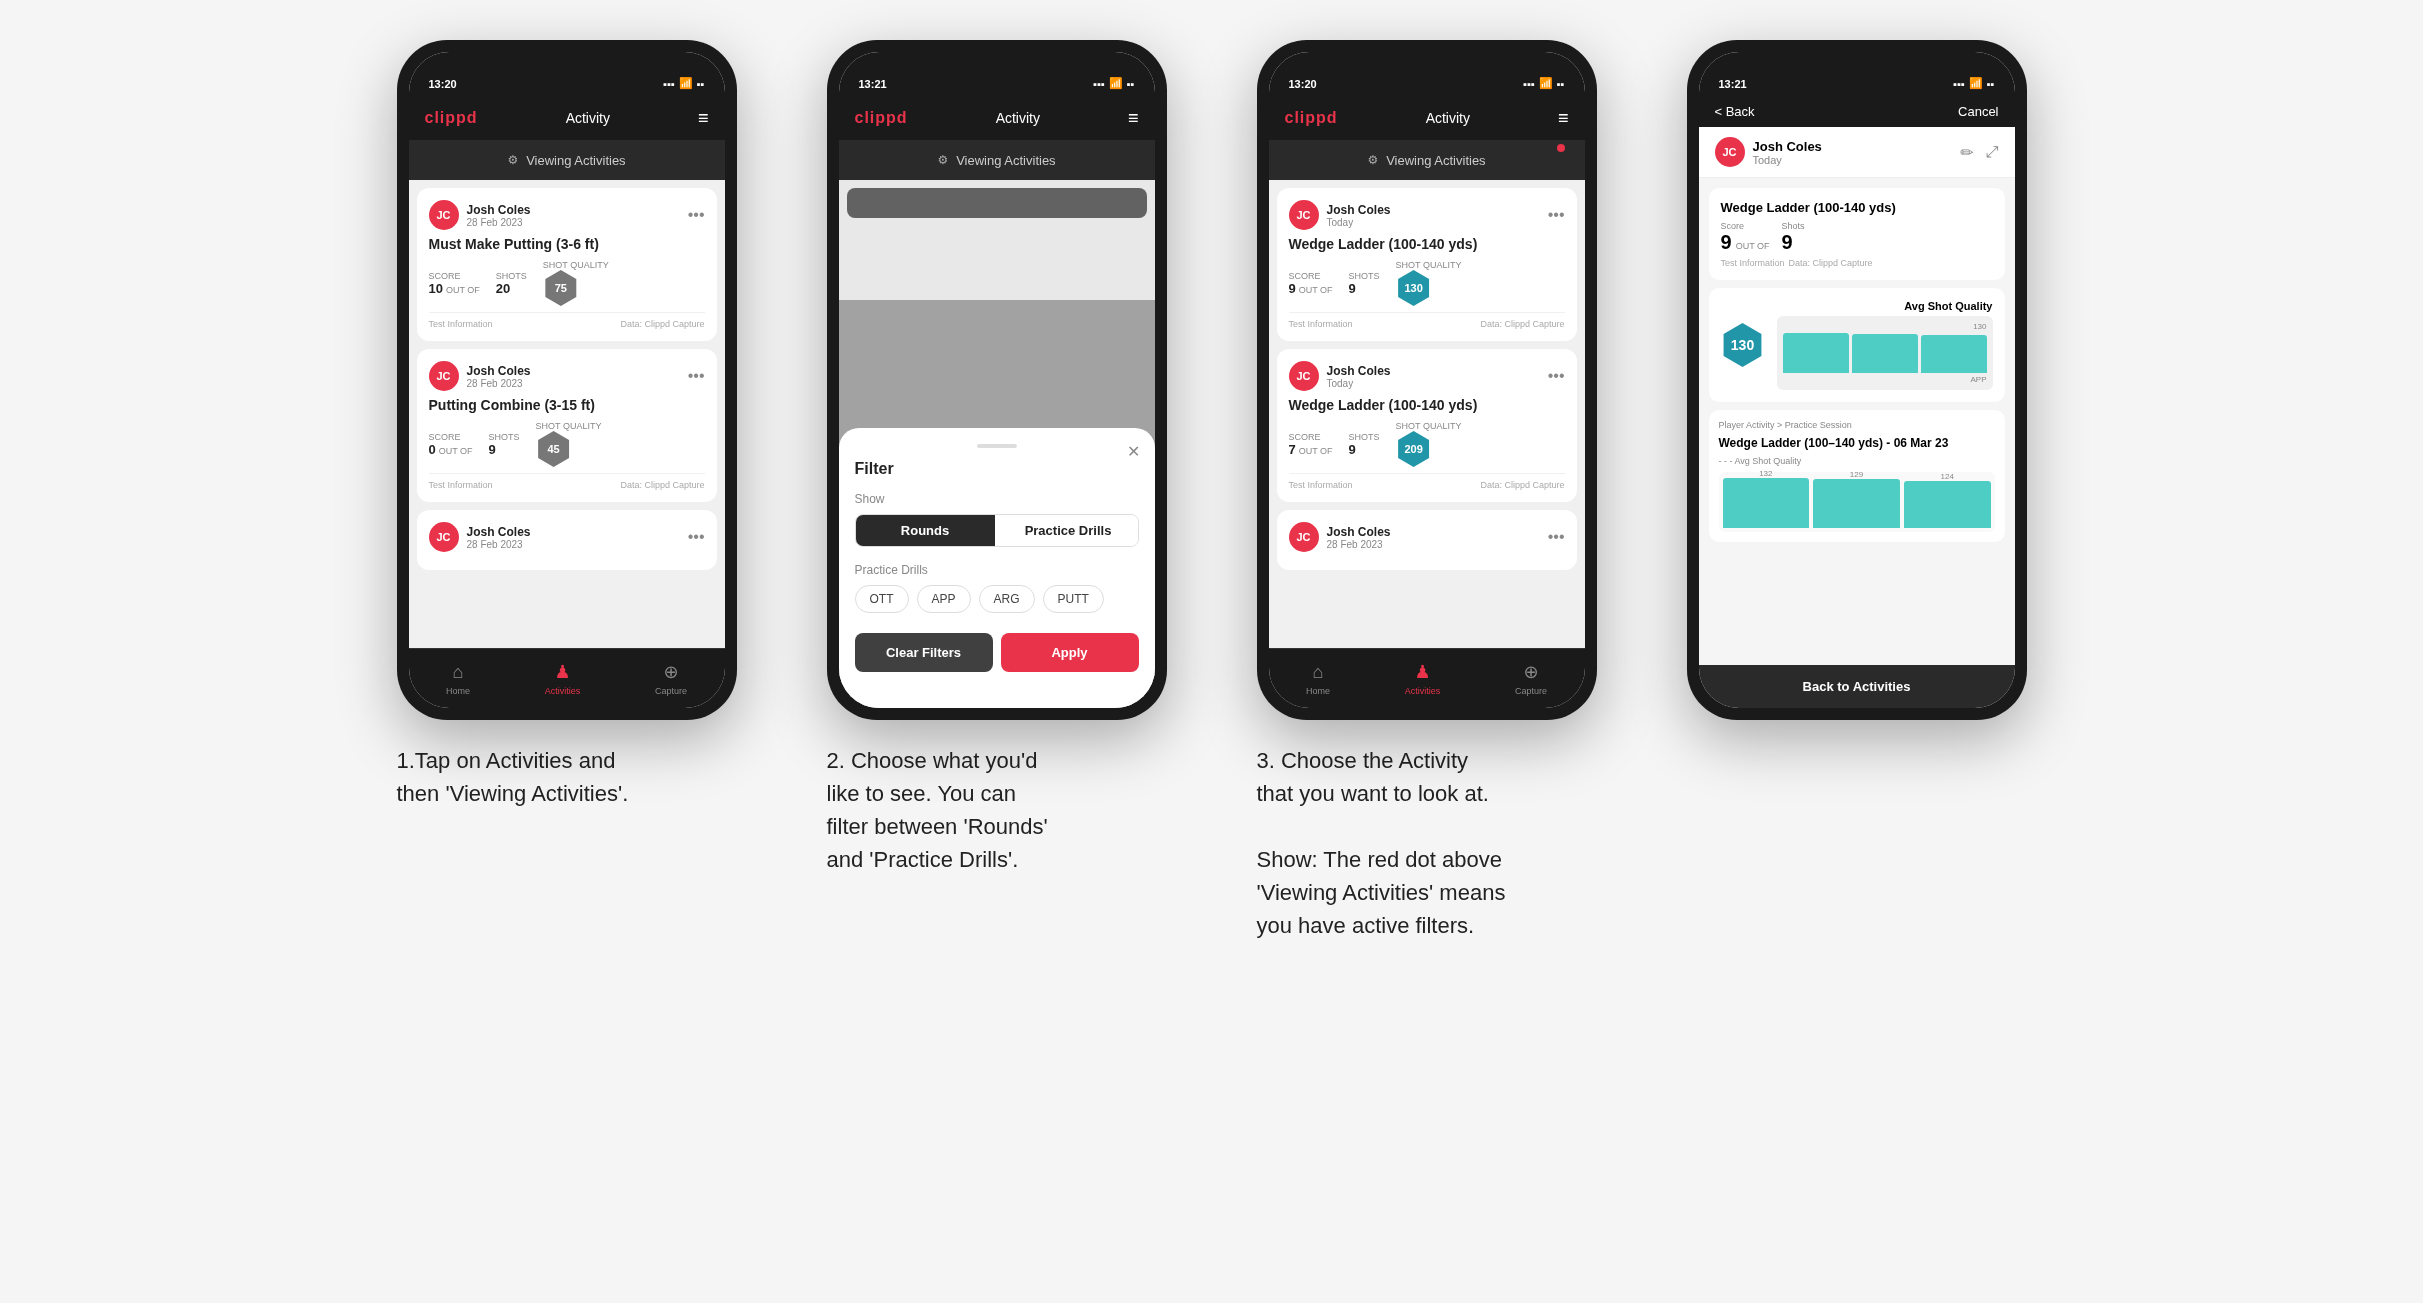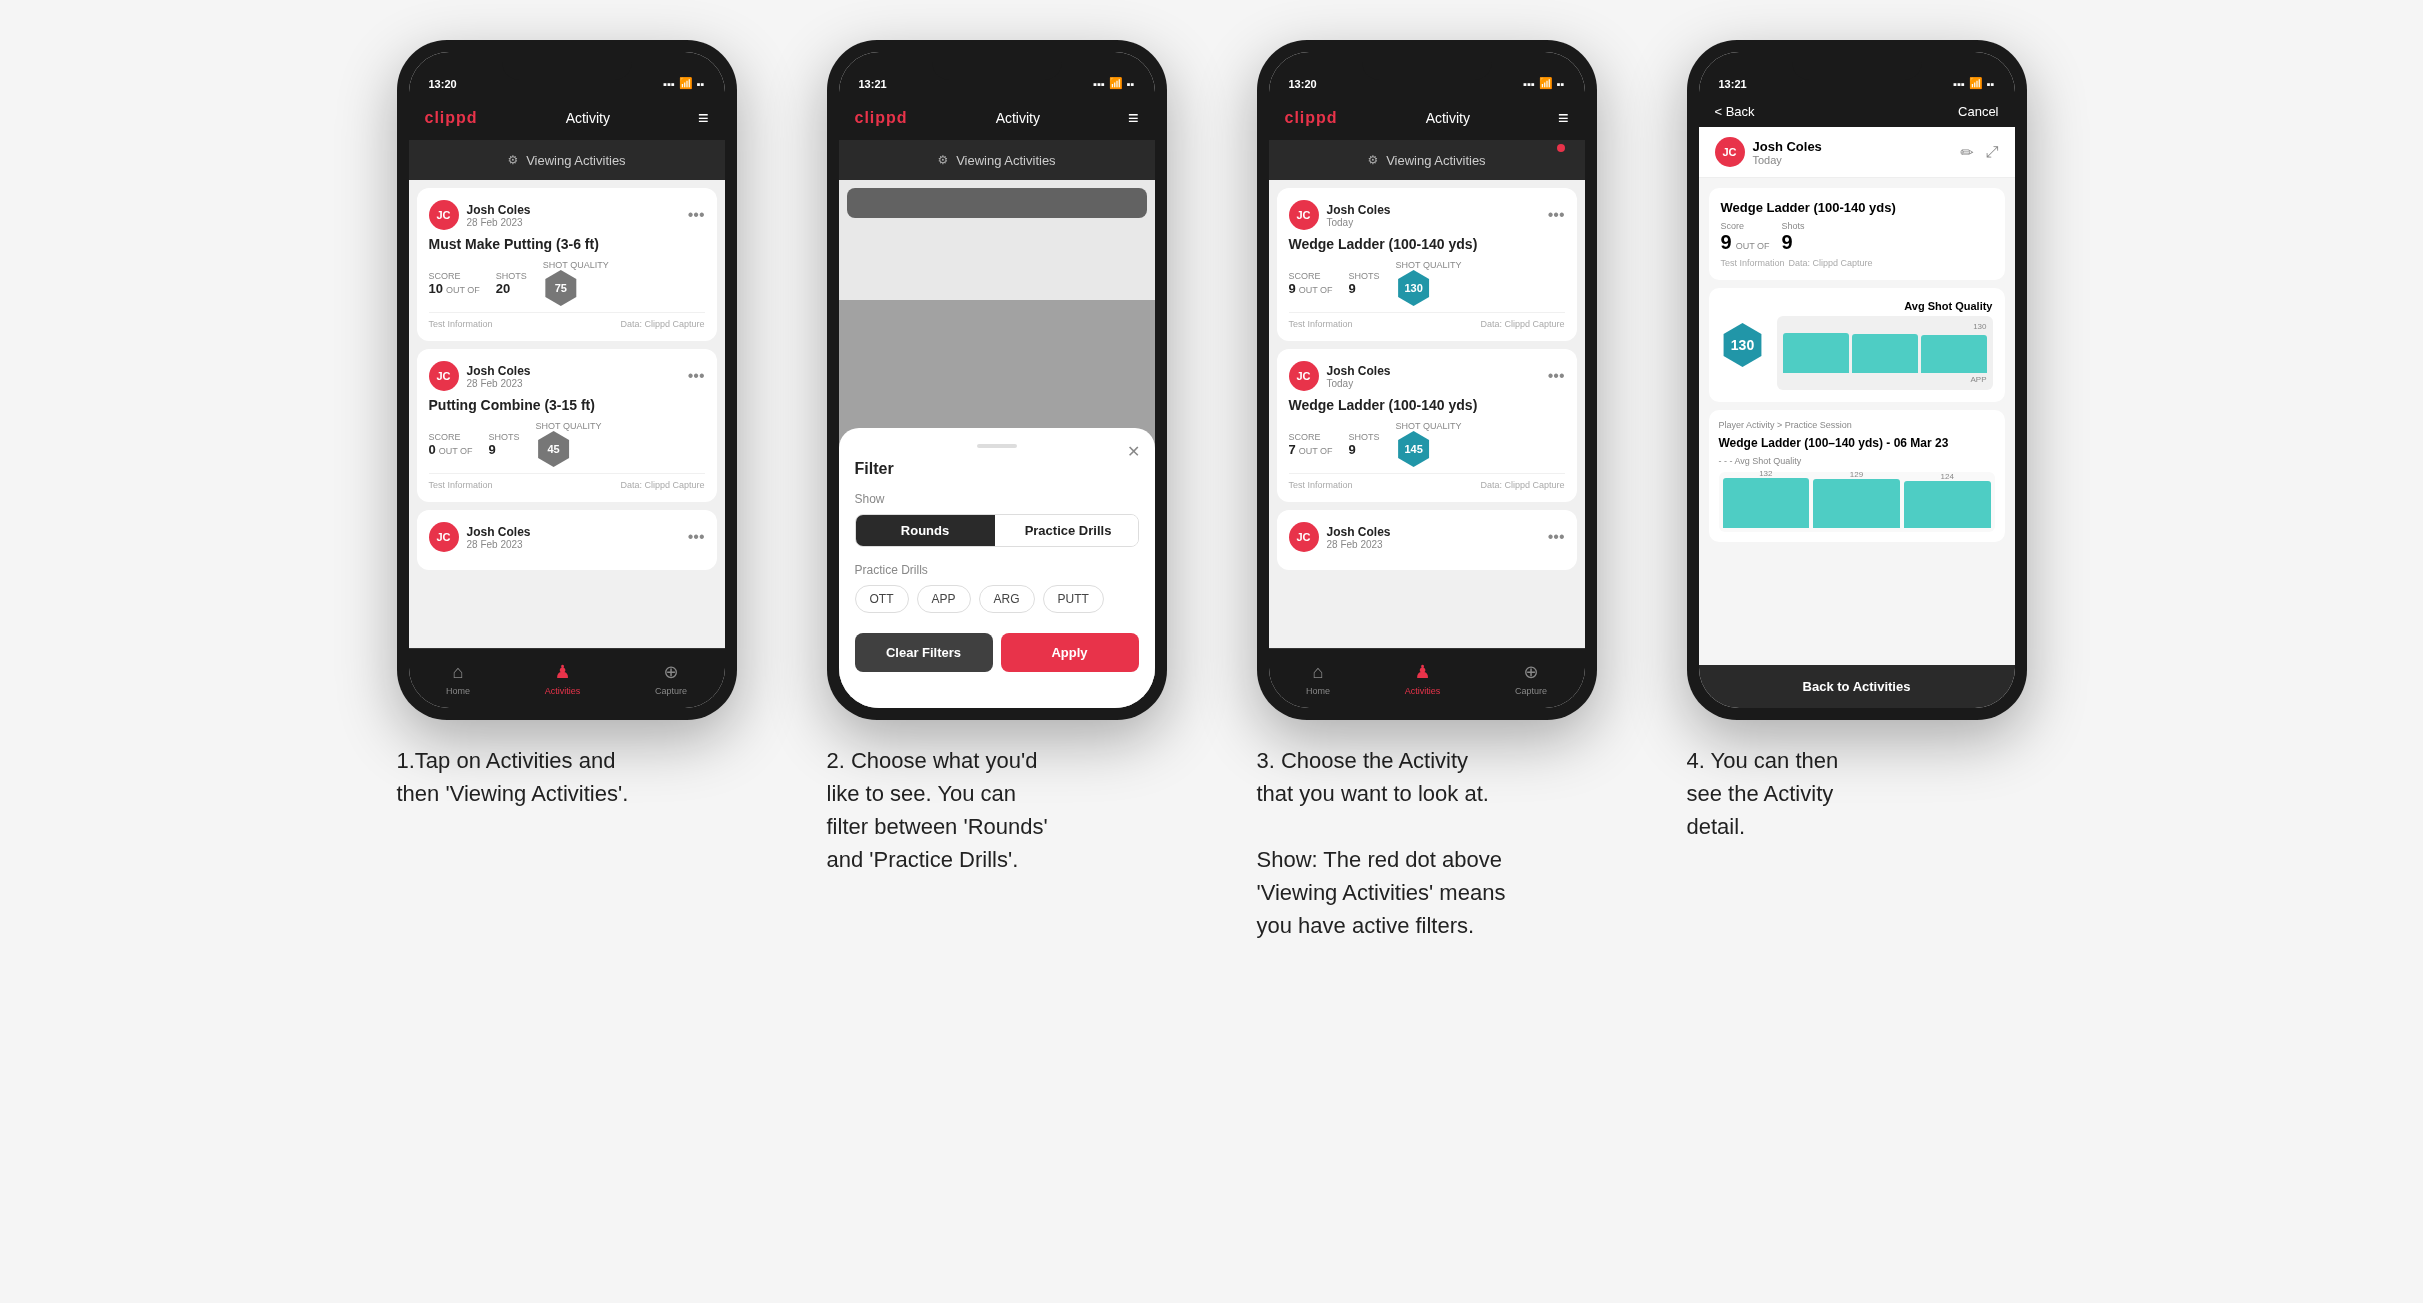--- a/index.html
+++ b/index.html
@@ -728,21 +728,21 @@
                   <span class="stat-outof">OUT OF</span>
                 </span>
               </div>
               <div class="stat-block">
                 <span class="stat-label">Shots</span>
                 <span class="stat-value">9</span>
               </div>
               <div class="stat-block">
                 <span class="stat-label">Shot Quality</span>
                 <div class="hexagon hex-118">
-                  <span>145</span>
+                  <span>209</span>
                 </div>
               </div>
             </div>
             <div class="card-footer">
               <span class="card-footer-text">Test Information</span>
               <span class="card-footer-text">Data: Clippd Capture</span>
             </div>
           </div>
 
           <div class="activity-card">
@@ -876,20 +876,15 @@
                 <div style="flex: 1 1 0%; display: flex; flex-direction: column; align-items: center; justify-content: flex-end;">
                   <div style="font-size: 8px; color: rgb(136, 136, 136);">124</div>
                   <div style="width: 100%; background: rgb(78, 205, 196); border-radius: 3px 3px 0px 0px; height: 46.9697px;"></div>
                 </div>
               </div>
           </div>
         </div>
         <div class="back-to-activities-btn">Back to Activities</div>
       </div>
     </div>
-    <div class="caption-text">
-      <p>4. You can then</p>
-      <p>see the Activity</p>
-      <p>detail.</p>
-    </div>
   </div>
 
 </div>
 
 </body></html>

